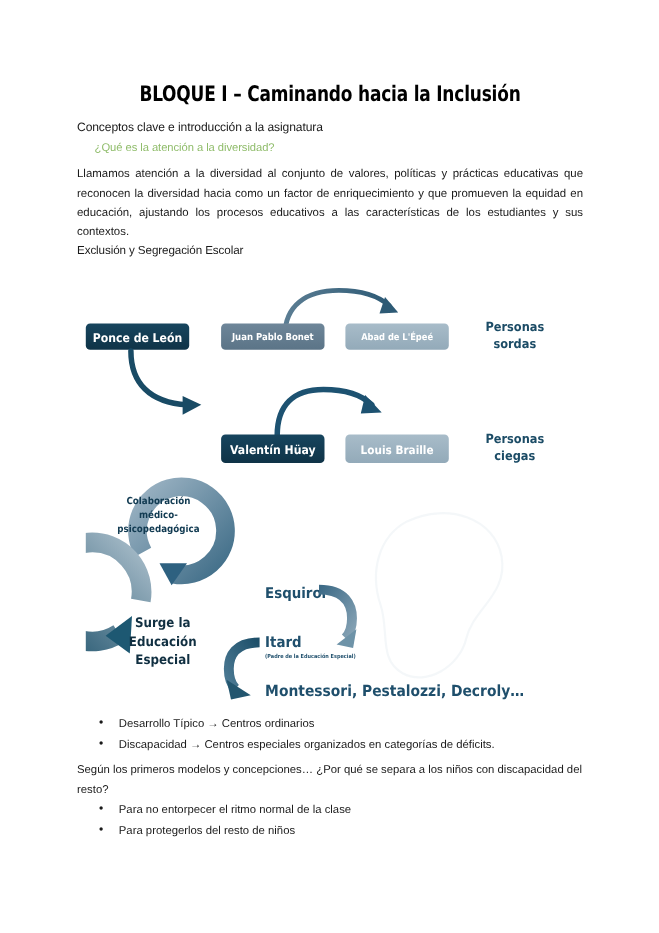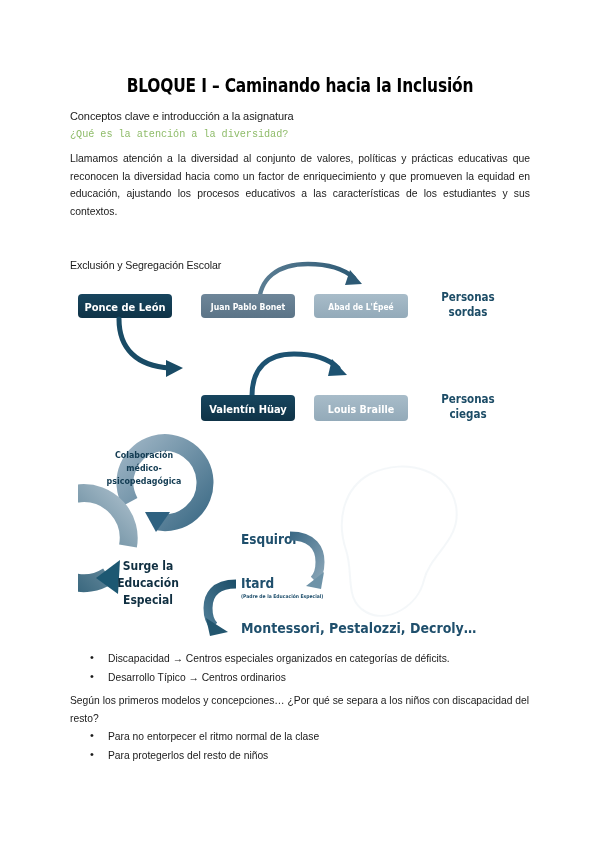--- a/index.html
+++ b/index.html
@@ -49,46 +49,44 @@
     top: 110px;
     left: 0;
     font-size: 11px;
     color: #1a1a1a;
     letter-spacing: -0.1px;
   }
 
   .green-q {
     position: absolute;
     top: 129px;
-    left: 0;
+    left: 16px;
     font-size: 10.2px;
     color: #8fbc6a;
     letter-spacing: -0.05px;
-    font-family: Liberation Mono, monospace;
   }
 
   .body-para {
     position: absolute;
     top: 150px;
     left: 0;
     width: 460px;
     font-size: 10.4px;
     line-height: 17.6px;
     text-align: justify;
     color: #1a1a1a;
   }
 
   .section-head {
     position: absolute;
     top: 222px;
     left: 0;
     font-size: 10.6px;
     color: #1a1a1a;
     letter-spacing: -0.1px;
-    margin-top: 37px;
   }
 
   
   #diagram-one {
     position: absolute;
     top: 256px;
     left: -8px;
   }
   #diagram-two {
     position: absolute;
@@ -279,22 +277,22 @@
         </g>
 
         <g>
           <text class="svg-text" x="163" y="205" font-size="14" fill="#1f4f6c">Montessori, Pestalozzi, Decroly…</text>
         </g>
       </svg>
     </div>
 
     <div class="bullets first">
       <ul class="b">
+        <li>Desarrollo Típico → Centros ordinarios</li>
         <li>Discapacidad → Centros especiales organizados en categorías de déficits.</li>
-        <li>Desarrollo Típico → Centros ordinarios</li>
       </ul>
     </div>
 
     <div class="mid-para">Según los primeros modelos y concepciones… ¿Por qué se separa a los niños con discapacidad del resto?</div>
 
     <div class="bullets second">
       <ul class="b">
         <li>Para no entorpecer el ritmo normal de la clase</li>
         <li>Para protegerlos del resto de niños</li>
       </ul>

